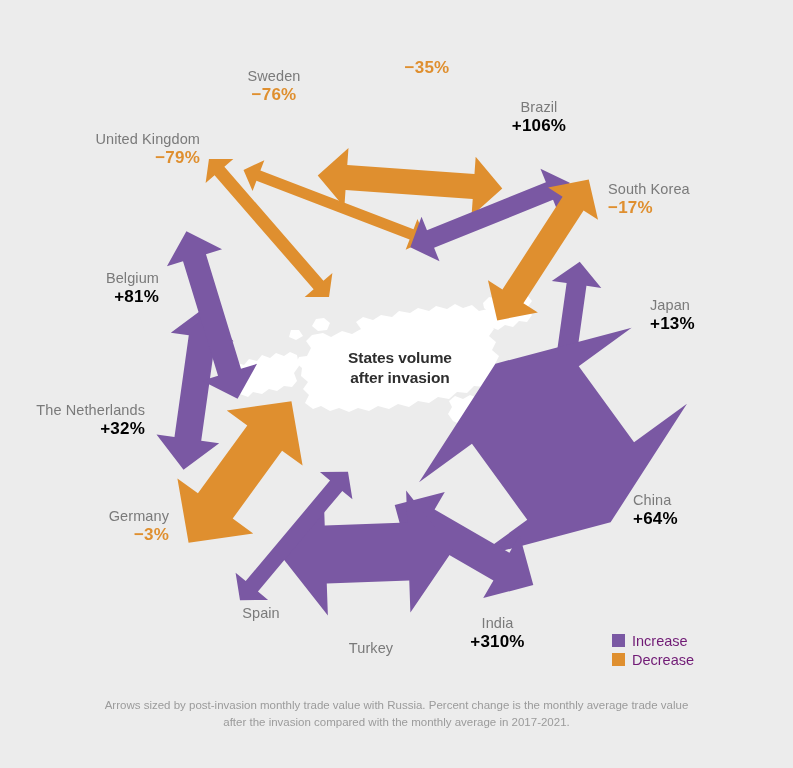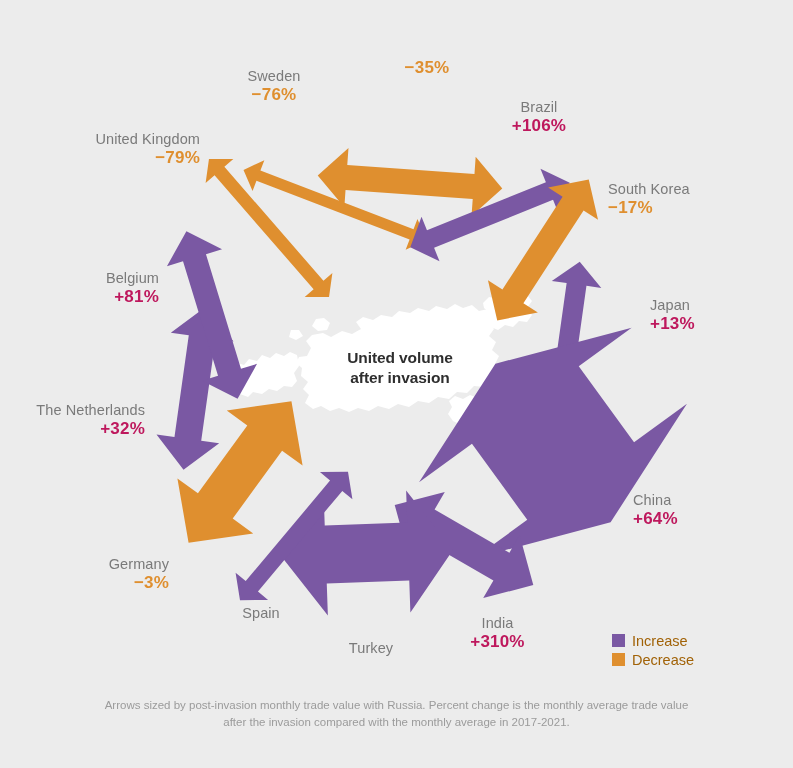--- a/index.html
+++ b/index.html
@@ -37,21 +37,21 @@
     font-weight: 400;
     letter-spacing: 0.1px;
   }
   .country-label .cval {
     display: block;
     font-size: 17px;
     font-weight: bold;
     letter-spacing: 0.2px;
     margin-top: 1px;
   }
-  .country-label.inc .cval { color: #be185d; }
+  .country-label.inc .cval { color: #000000; }
   .country-label.dec .cval { color: #df8f2f; }
   .country-label.align-right { text-align: right; }
   .country-label.align-left  { text-align: left; }
   .country-label.align-center{ text-align: center; }
 
   #center-title {
     position: absolute;
     left: 330px;
     top: 348px;
     width: 140px;
@@ -76,21 +76,21 @@
   .legend-swatch {
     width: 13px;
     height: 13px;
     margin-right: 7px;
     flex: 0 0 auto;
   }
   .legend-swatch.inc { background: #7a58a3; }
   .legend-swatch.dec { background: #df8f2f; }
   .legend-text {
     font-size: 14.5px;
-    color: #a16207;
+    color: #701a75;
   }
   #footnote {
     position: absolute;
     left: 0;
     top: 697px;
     width: 793px;
     text-align: center;
     font-size: 11.5px;
     color: #9b9b9b;
     line-height: 1.45;
@@ -123,21 +123,21 @@
         <polygon points="86.00,0.00 41.28,-61.10 41.28,-29.00 -41.28,-29.00 -41.28,-61.10 -86.00,0.00 -41.28,61.10 -41.28,29.00 41.28,29.00 41.28,61.10" fill="#7a58a3" transform="translate(367,553) rotate(178)"></polygon>
         <polygon points="84.00,0.00 65.60,-21.20 65.60,-8.00 -65.60,-8.00 -65.60,-21.20 -84.00,0.00 -65.60,21.20 -65.60,8.00 65.60,8.00 65.60,21.20" fill="#7a58a3" transform="translate(294,536) rotate(130)"></polygon>
         <polygon points="87.50,0.00 42.00,-46.85 42.00,-21.50 -42.00,-21.50 -42.00,-46.85 -87.50,0.00 -42.00,46.85 -42.00,21.50 42.00,21.50 42.00,46.85" fill="#df8f2f" transform="translate(240,472) rotate(126)"></polygon>
         <polygon points="82.50,0.00 51.45,-31.65 51.45,-13.50 -51.45,-13.50 -51.45,-31.65 -82.50,0.00 -51.45,31.65 -51.45,13.50 51.45,13.50 51.45,31.65" fill="#7a58a3" transform="translate(195,388) rotate(98)"></polygon>
         <polygon points="87.50,0.00 59.90,-28.80 59.90,-12.00 -59.90,-12.00 -59.90,-28.80 -87.50,0.00 -59.90,28.80 -59.90,12.00 59.90,12.00 59.90,28.80" fill="#7a58a3" transform="translate(212,315) rotate(73)"></polygon>
         <polygon points="91.50,0.00 75.50,-18.35 75.50,-6.50 -75.50,-6.50 -75.50,-18.35 -91.50,0.00 -75.50,18.35 -75.50,6.50 75.50,6.50 75.50,18.35" fill="#df8f2f" transform="translate(269,228) rotate(49)"></polygon>
       </g>
   </svg>
 
   <div id="center-title">
-    <span>United volume</span>
+    <span>States volume</span>
     <span>after invasion</span>
   </div>
 
   <div id="labels">
       <div class="country-label dec align-center" style="left: 204px; top: 68px; width: 140px;">
         <span class="cname">Sweden</span>
         <span class="cval">−76%</span>
       </div>
       <div class="country-label dec align-center" style="left: 312px; top: 57px; width: 230px;">
         <span class="cval">−35%</span>
@@ -161,21 +161,21 @@
       <div class="country-label inc align-center" style="left: 410px; top: 615px; width: 175px;">
         <span class="cname">India</span>
         <span class="cval">+310%</span>
       </div>
       <div class="country-label inc align-center" style="left: 291px; top: 640px; width: 160px;">
         <span class="cname">Turkey</span>
       </div>
       <div class="country-label inc align-center" style="left: 186px; top: 605px; width: 150px;">
         <span class="cname">Spain</span>
       </div>
-      <div class="country-label dec align-right" style="left: 24px; top: 508px; width: 145px; margin-top: 48px;">
+      <div class="country-label dec align-right" style="left: 24px; top: 508px; width: 145px;">
         <span class="cname">Germany</span>
         <span class="cval">−3%</span>
       </div>
       <div class="country-label inc align-right" style="left: 0px; top: 402px; width: 125px; margin-left: 20px;">
         <span class="cname">The Netherlands</span>
         <span class="cval">+32%</span>
       </div>
       <div class="country-label inc align-right" style="left: 0px; top: 270px; width: 136px; margin-left: 23px;">
         <span class="cname">Belgium</span>
         <span class="cval">+81%</span>

